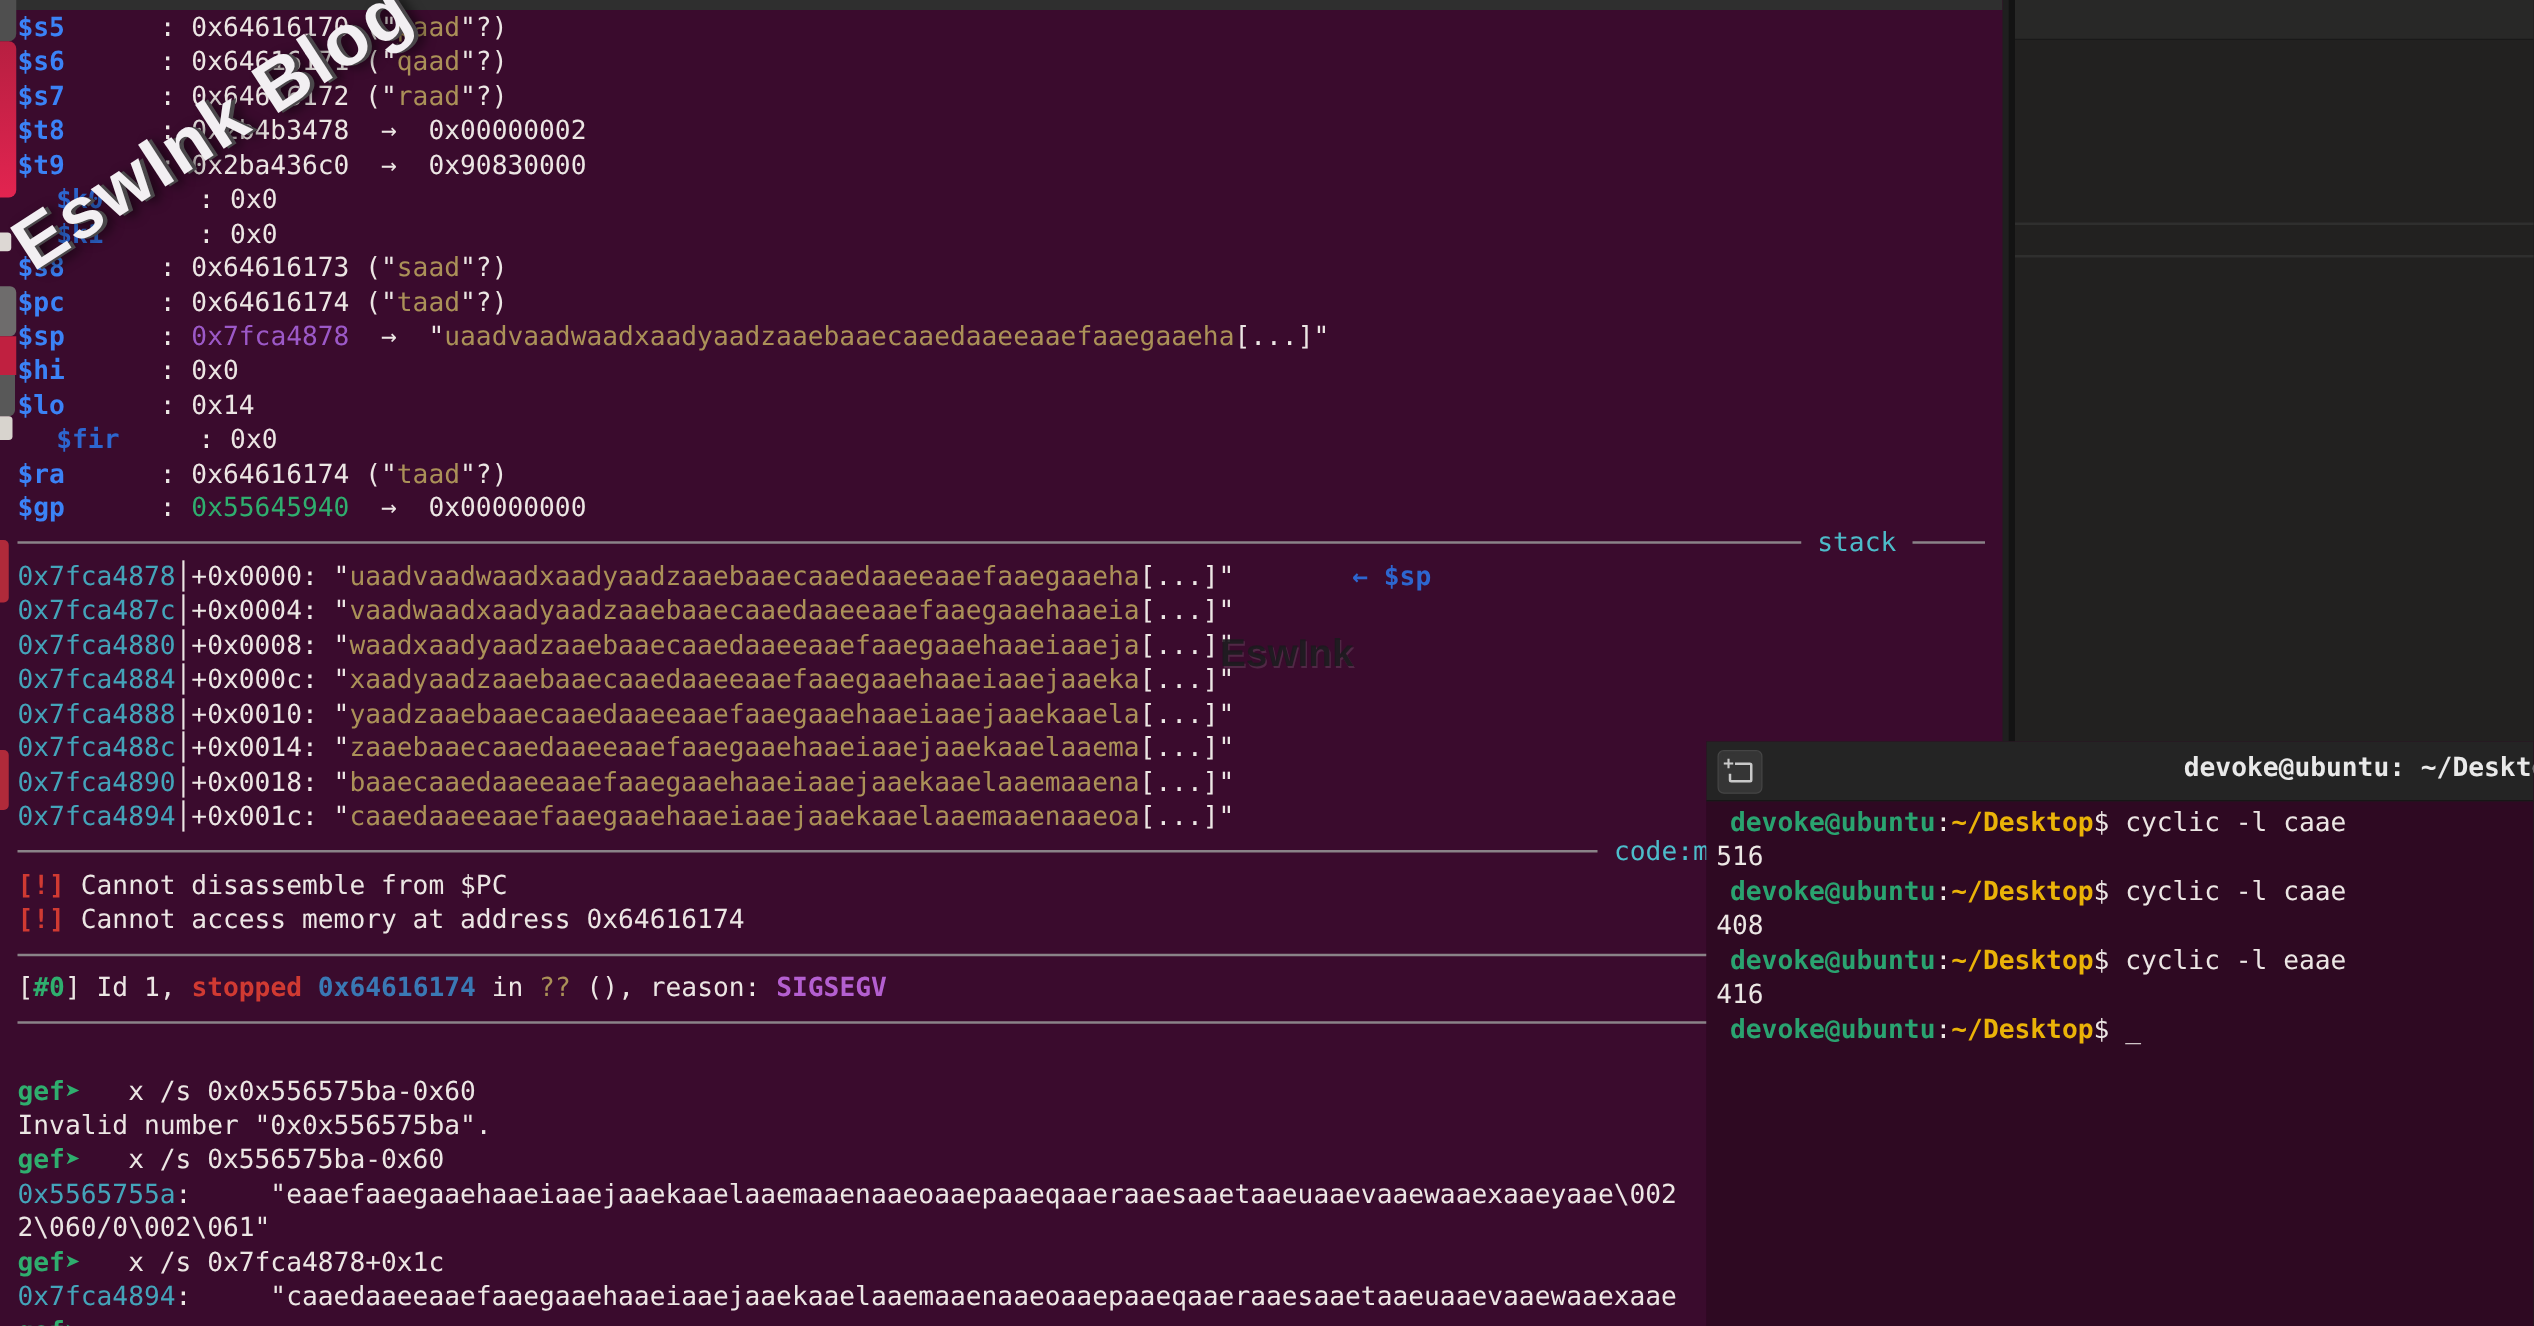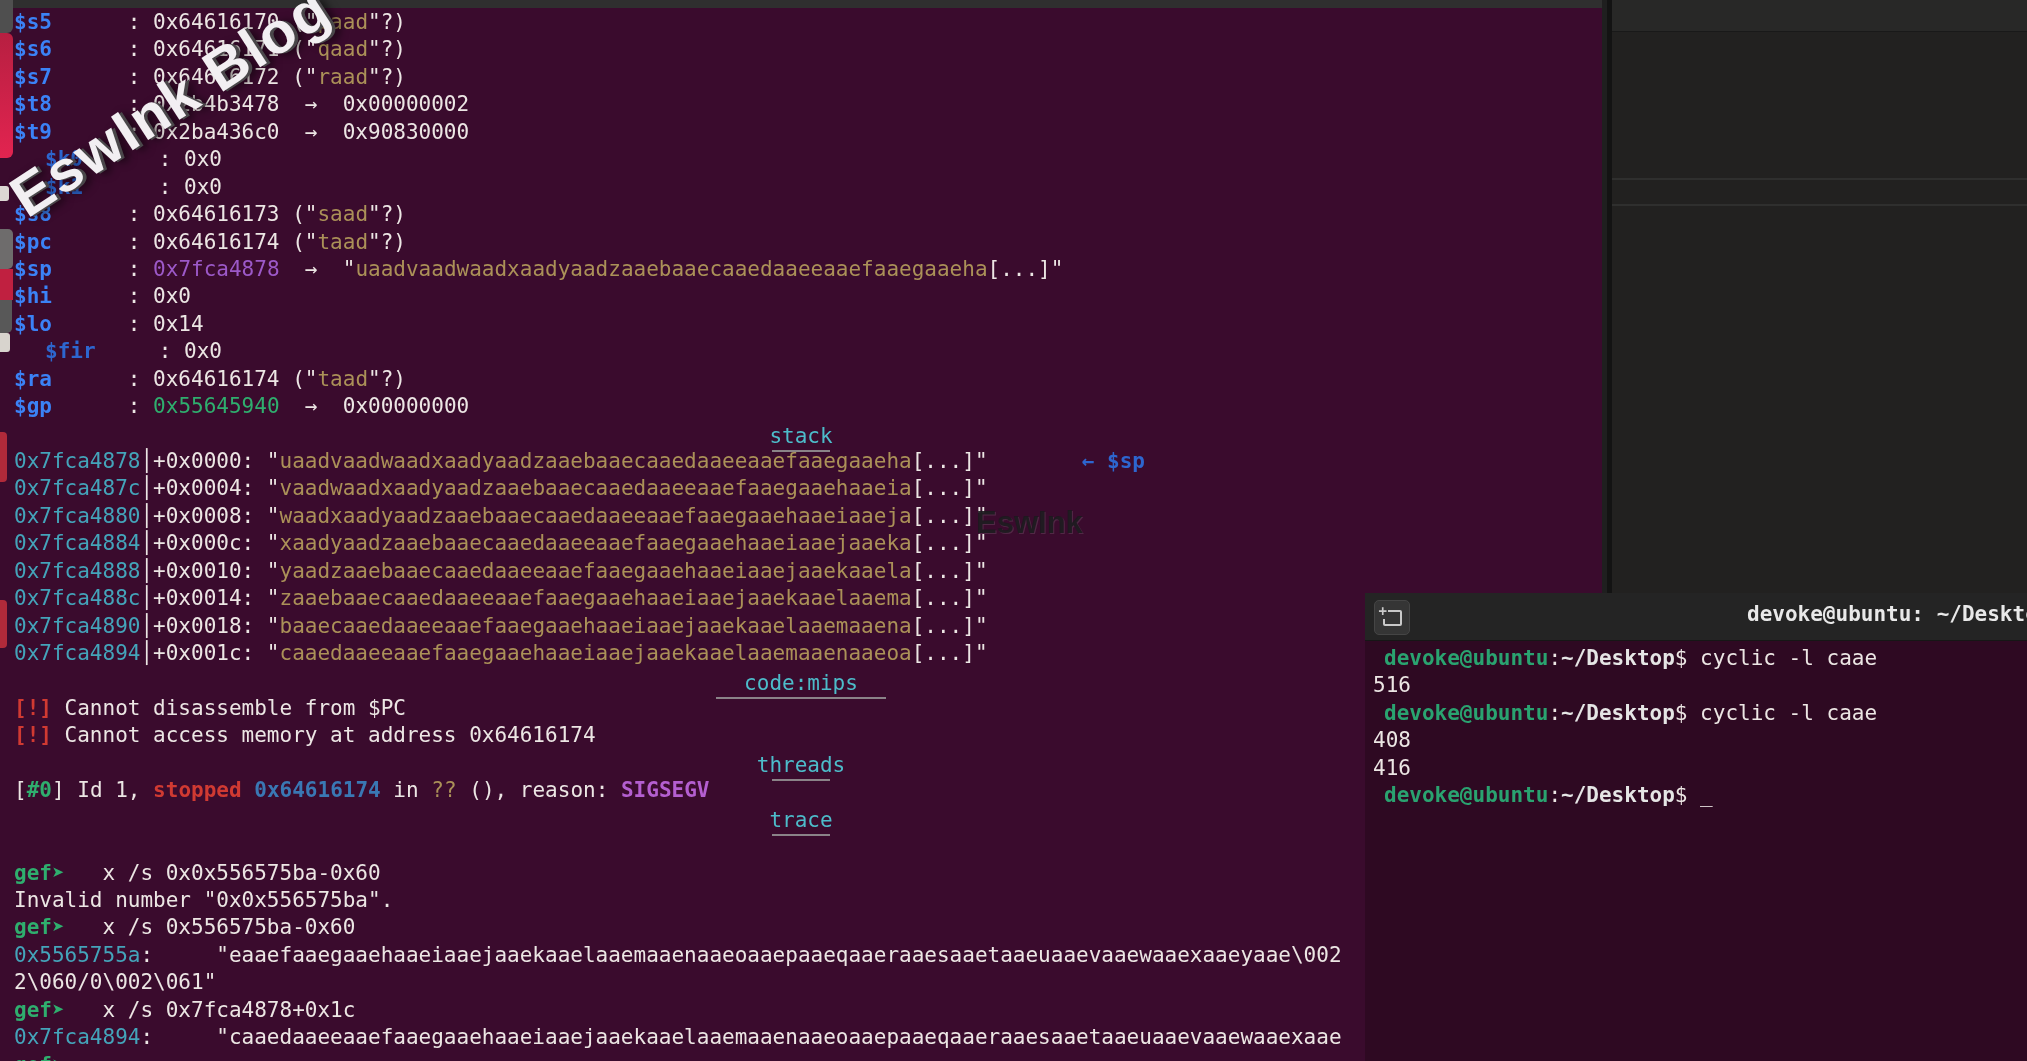--- a/index.html
+++ b/index.html
@@ -5,38 +5,38 @@
   html,body{margin:0;padding:0;background:#141414;}
   .screen{position:relative;width:2027px;height:1061px;overflow:hidden;
           background:#1f1f1f;font-family:"DejaVu Sans Mono","Liberation Mono",monospace;}
 
   
   .left-term{position:absolute;left:0;top:0;width:1602px;height:1061px;
              background:#3a0b2d;overflow:hidden;z-index:1;}
   .left-term .titlebar{position:absolute;left:0;top:0;width:100%;height:8px;background:#2f2f2f;}
   .term-body{position:absolute;left:14px;top:9px;width:1574px;}
   .line{height:27.45px;white-space:pre;font-size:21px;line-height:27.45px;color:#ece6e4;}
-  .line.sep{display:flex;align-items:center;flex-direction:column;}
+  .line.sep{display:flex;align-items:center;}
   .hr{border-top:2px solid #8a8388;height:0;}
   .hr.grow{flex:1;}
   .sep-label{color:#4dbcca;padding:0 13px;font-size:21px;}
 
   .c-red{color:#3b82f6;font-weight:bold;}
   .c-redE{color:#d03a32;font-weight:bold;}
   .c-blue{color:#2d66cf;font-weight:bold;margin-left:31px;}
   .c-steel{color:#3a78b4;font-weight:bold;}
   .c-cyan{color:#44a4ba;}
   .c-white{color:#ece6e4;}
   .c-gold{color:#ab9158;}
   .c-green{color:#2fae6e;font-weight:bold;}
   .c-greenv{color:#2fae6e;}
   .c-purple{color:#9c59c8;}
   .c-mag{color:#b45fd0;font-weight:bold;}
   .c-dgreen{color:#2aa370;font-weight:bold;margin-left:11px;}
-  .c-dblue{color:#e5e5e5;font-weight:bold;}
+  .c-dblue{color:#eab308;font-weight:bold;}
 
   
   .gray-panel{position:absolute;left:1607px;top:0;width:420px;height:1061px;
               background:#222120;border-left:5px solid #131313;z-index:2;}
   .gray-panel .topstrip{position:absolute;left:0;top:0;width:100%;height:31px;
                         background:#282827;border-bottom:1px solid #191919;}
   .gray-panel .hline1{position:absolute;left:0;top:178px;width:100%;height:2px;background:#2f2f2e;}
   .gray-panel .hline2{position:absolute;left:0;top:204px;width:100%;height:2px;background:#2f2f2e;}
 
   
@@ -135,20 +135,21 @@
       <div class="newtab-btn">
         <div class="newtab-glyph"></div>
       </div>
       <div class="right-title">devoke@ubuntu: ~/Desktop</div>
     </div>
     <div class="right-body" id="right-body">
         <div class="line"><span class="c-dgreen">devoke@ubuntu</span><span class="c-white">:</span><span class="c-dblue">~/Desktop</span><span class="c-white">$ cyclic -l caae</span></div>
         <div class="line"><span class="c-white">516</span></div>
         <div class="line"><span class="c-dgreen">devoke@ubuntu</span><span class="c-white">:</span><span class="c-dblue">~/Desktop</span><span class="c-white">$ cyclic -l caae</span></div>
         <div class="line"><span class="c-white">408</span></div>
+        <div class="line"><span class="c-dgreen">devoke@ubuntu</span><span class="c-white">:</span><span class="c-dblue">~/Desktop</span><span class="c-white">$ cyclic -l eaae</span></div>
         <div class="line"><span class="c-white">416</span></div>
         <div class="line"><span class="c-dgreen">devoke@ubuntu</span><span class="c-white">:</span><span class="c-dblue">~/Desktop</span><span class="c-white">$ _</span></div>
       </div>
   </div>
 
   <div class="frag f1"></div>
   <div class="frag f2"></div>
   <div class="frag f3"></div>
   <div class="frag f4"></div>
   <div class="frag f5"></div>

